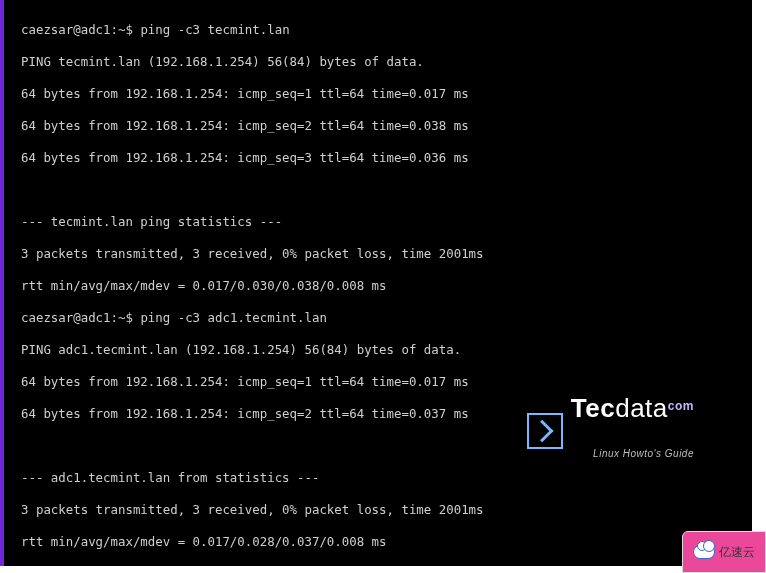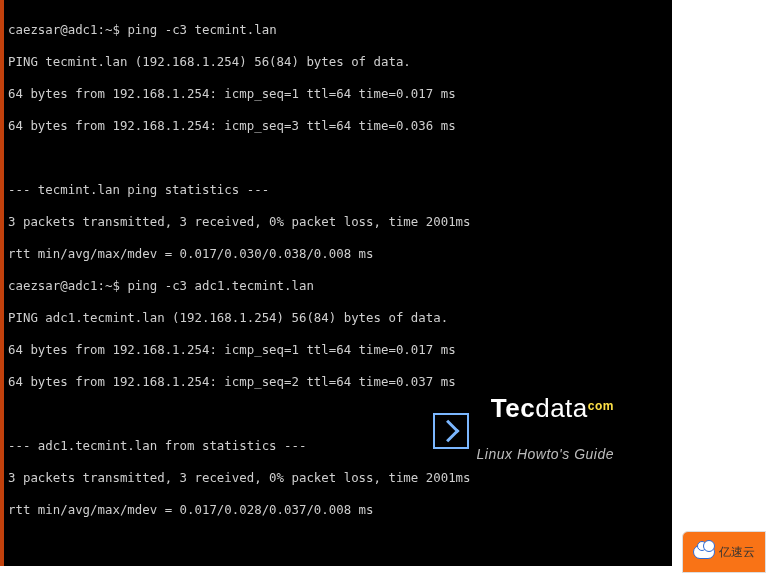--- a/index.html
+++ b/index.html
@@ -7,24 +7,24 @@
     width: 766px;
     height: 573px;
     background: #fff;
     font-family: "DejaVu Sans Mono", "Consolas", monospace;
     position: relative;
     overflow: hidden;
   }
   .terminal {
     background: #000;
     color: #cfcfcf;
-    width: 672px;
+    width: 752px;
     height: 566px;
-    border-left: 4px solid #c2410c;
-    padding: 6px 0 0 0;
+    border-left: 4px solid #6d28d9;
+    padding: 6px 0 0 13px;
     font-size: 12.4px;
     line-height: 16px;
     white-space: pre;
     position: relative;
   }
   .line { padding-left: 4px; }
   .watermark {
     position: absolute;
     right: 58px;
     bottom: 40px;
@@ -42,29 +42,29 @@
     justify-content: center;
   }
   .wm-arrow {
     width: 16px; height: 16px;
     border-right: 3px solid #7bb7ff;
     border-top: 3px solid #7bb7ff;
     transform: rotate(45deg) translate(-2px, 2px);
   }
   .wm-title { font-size: 26px; font-weight: 600; letter-spacing: 0.5px; }
   .wm-title .thin { font-weight: 300; }
-  .wm-title .dot { color: #fde047; font-size: 12px; vertical-align: top; display:inline-block; line-height:12px;}
-  .wm-sub { font-size: 14px; color: #bdbdbd; font-style: italic; letter-spacing: 0.5px; margin-top:-2px;}
+  .wm-title .dot { color: #c4b5fd; font-size: 12px; vertical-align: top; display:inline-block; line-height:12px;}
+  .wm-sub { font-size: 10px; color: #bdbdbd; font-style: italic; letter-spacing: 0.5px; margin-top:-2px;}
   .badge {
     position: absolute;
     right: 0;
     bottom: 0;
     width: 84px;
     height: 42px;
-    background: #f97316;
+    background: #ec4899;
     border: 1px solid #ddd;
     border-top-left-radius: 6px;
     display: flex;
     align-items: center;
     justify-content: center;
     gap: 4px;
     font-family: Arial, sans-serif;
   }
   .cloud {
     width: 22px; height: 14px;
@@ -80,20 +80,21 @@
   .cloud::after  { width: 10px; height: 10px; top: -6px; left: 9px; }
   .badge-text { font-size: 12px; color: #333; font-weight: 500; }
 </style>
 </head>
 <body>
 
 <div class="terminal">
 <div class="line"><span>caezsar@adc1</span>:<span>~</span><span>$</span> <span>ping -c3 tecmint.lan</span></div>
 <div class="line">PING tecmint.lan (192.168.1.254) 56(84) bytes of data.</div>
 <div class="line">64 bytes from 192.168.1.254: icmp_seq=1 ttl=64 time=0.017 ms</div>
+<div class="line">64 bytes from 192.168.1.254: icmp_seq=2 ttl=64 time=0.038 ms</div>
 <div class="line">64 bytes from 192.168.1.254: icmp_seq=3 ttl=64 time=0.036 ms</div>
 <div class="line"> </div>
 <div class="line">--- tecmint.lan ping statistics ---</div>
 <div class="line">3 packets transmitted, 3 received, 0% packet loss, time 2001ms</div>
 <div class="line">rtt min/avg/max/mdev = 0.017/0.030/0.038/0.008 ms</div>
 <div class="line"><span>caezsar@adc1</span>:<span>~</span><span>$</span> <span>ping -c3 adc1.tecmint.lan</span></div>
 <div class="line">PING adc1.tecmint.lan (192.168.1.254) 56(84) bytes of data.</div>
 <div class="line">64 bytes from 192.168.1.254: icmp_seq=1 ttl=64 time=0.017 ms</div>
 <div class="line">64 bytes from 192.168.1.254: icmp_seq=2 ttl=64 time=0.037 ms</div>
 <div class="line"> </div>

